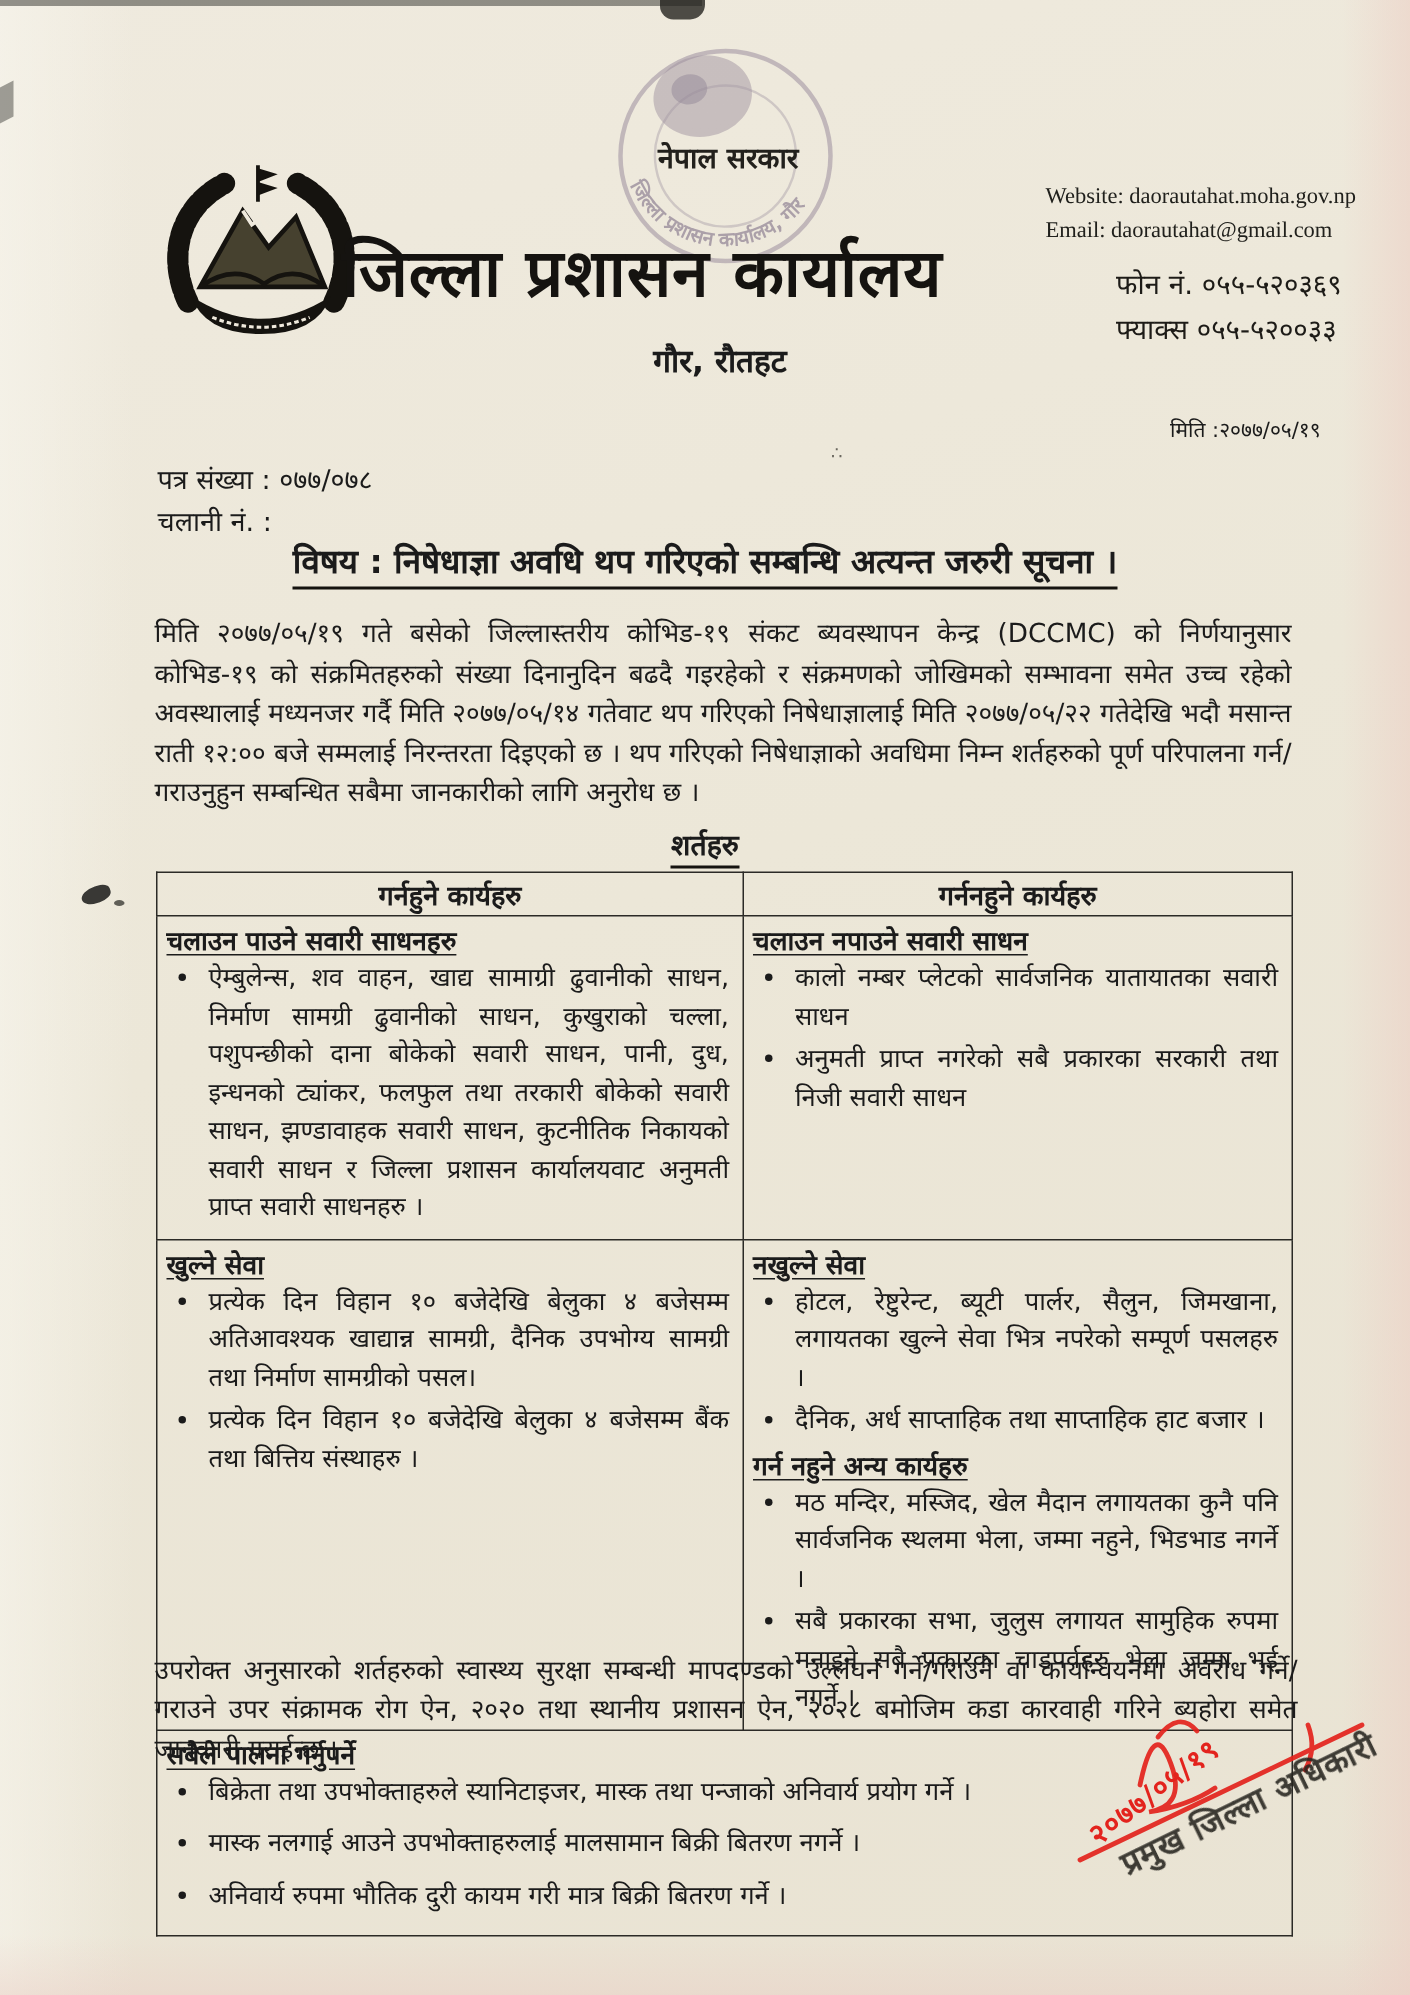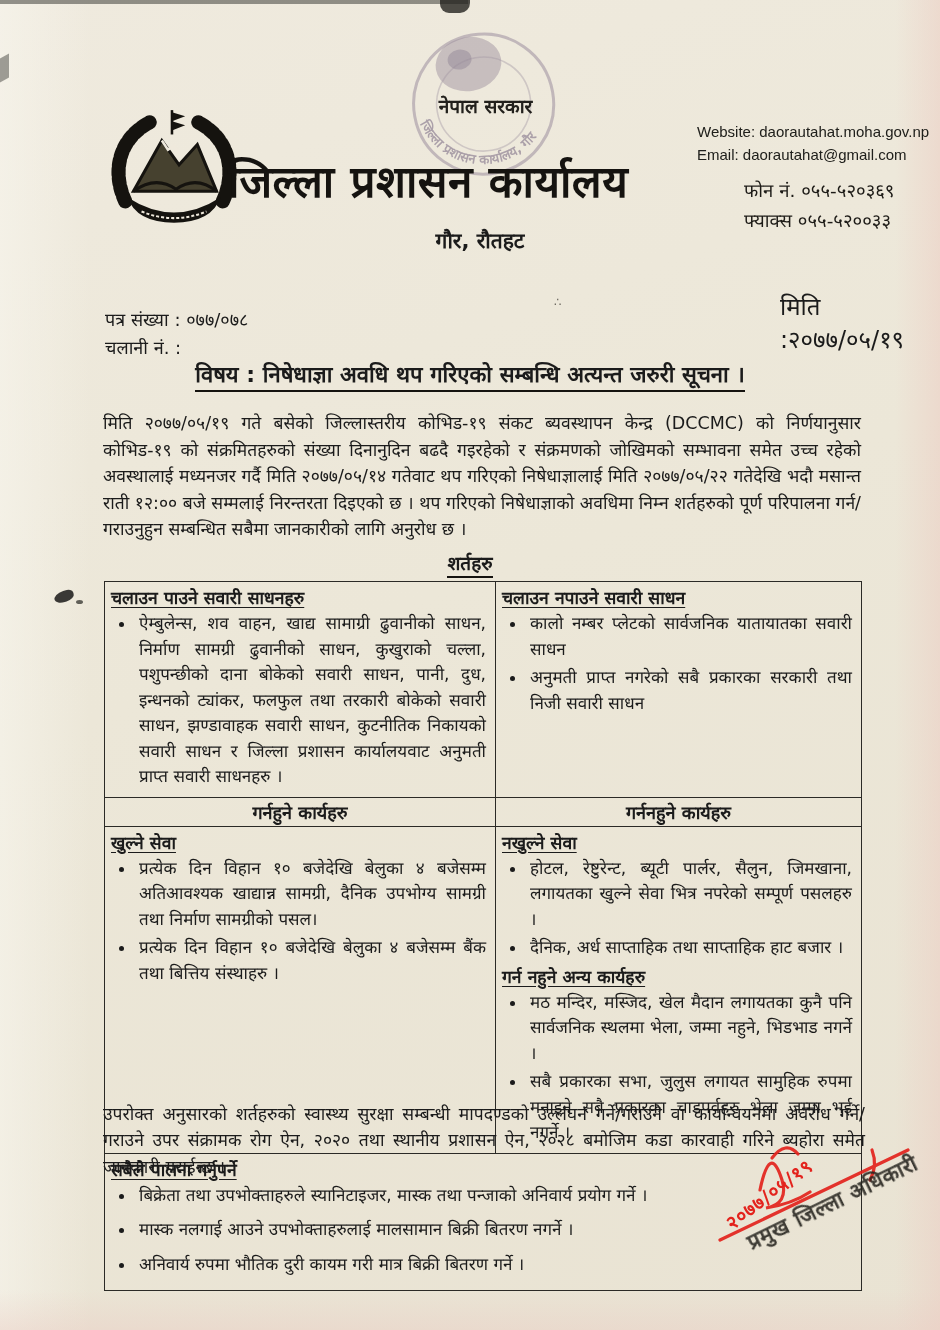--- a/index.html
+++ b/index.html
@@ -25,28 +25,28 @@
   .corner-mark{ left:0; top:56px; width:9px; height:24px; background:#34332e; opacity:.45; transform:skewY(-28deg); }
   .speck-table{ left:54px; top:591px; width:20px; height:11px; background:#191917; border-radius:60% 40% 50% 50%; transform:rotate(-18deg); opacity:.85; }
   .speck-table2{ left:76px; top:600px; width:7px; height:4px; background:#24231f; border-radius:50%; opacity:.7; }
   .dots-mid { left:554px; top:295px; color:#6a675e; font-size:12px; letter-spacing:1px; }
 
   
   .emblem { left:103px; top:102px; width:142px; height:142px; }
   .stamp  { left:388px; top:16px; width:192px; height:182px; opacity:.6; filter:blur(.4px); }
   .govt-lines { left:368px; top:92px; width:235px; text-align:center; font-size:19px; font-weight:600; line-height:1.55; color:#22201c; }
   .office-title { left:228px; top:150px; width:520px; font-size:44px; font-weight:700; letter-spacing:.5px; white-space:nowrap; color:#151310; }
-  .contact-en { left:697px; top:120px; width:235px; font-family:Liberation Sans, sans-serif; font-size:15px; line-height:1.55; color:#20201c; }
+  .contact-en { left:697px; top:120px; width:235px; font-family:Liberation Serif, serif; font-size:15px; line-height:1.55; color:#20201c; }
   .contact-np { left:744px; top:176px; width:200px; font-size:18.5px; line-height:1.6; color:#1d1b17; }
   .location { left:380px; top:226px; width:200px; text-align:center; font-size:21px; font-weight:700; }
 
   
   .letter-no { left:105px; top:307px; font-size:18px; }
   .chalani   { left:105px; top:335px; font-size:18px; }
-  .date      { left:780px; top:289px; font-size:24px; }
+  .date      { left:780px; top:276px; font-size:14px; }
 
   
   .subject { left:0; right:0; top:358px; text-align:center; font-size:22px; font-weight:700; }
   .subject span { border-bottom:2.5px solid #15130f; padding-bottom:3px; }
 
   .body-par { left:103px; top:410px; width:758px; font-size:17.5px; line-height:1.52; text-align:justify; }
 
   .cond-head { left:0; right:0; top:550px; text-align:center; font-size:19px; font-weight:700; }
   .cond-head span { border-bottom:2px solid #15130f; padding-bottom:2px; }
 
@@ -139,37 +139,37 @@
     <span>शर्तहरु</span>
   </div>
 
   <table class="cond">
     <colgroup>
         <col class="c-left">
         <col class="c-right">
       </colgroup>
     <tbody>
         <tr>
+      <th>गर्नहुने कार्यहरु</th>
+      <th>गर्ननहुने कार्यहरु</th>
+    </tr>
+    <tr>
       <td class="cell r1">
         <div class="cell-head">चलाउन पाउने सवारी साधनहरु</div>
         <ul>
           <li>ऐम्बुलेन्स, शव वाहन, खाद्य सामाग्री ढुवानीको साधन, निर्माण सामग्री ढुवानीको साधन, कुखुराको चल्ला, पशुपन्छीको दाना बोकेको सवारी साधन, पानी, दुध, इन्धनको ट्यांकर, फलफुल तथा तरकारी बोकेको सवारी साधन, झण्डावाहक सवारी साधन, कुटनीतिक निकायको सवारी साधन र जिल्ला प्रशासन कार्यालयवाट अनुमती प्राप्त सवारी साधनहरु ।</li>
         </ul>
       </td>
       <td class="cell r1">
         <div class="cell-head">चलाउन नपाउने सवारी साधन</div>
         <ul>
           <li>कालो नम्बर प्लेटको सार्वजनिक यातायातका सवारी साधन</li>
           <li>अनुमती प्राप्त नगरेको सबै प्रकारका सरकारी तथा निजी सवारी साधन</li>
         </ul>
       </td>
-    </tr>
-    <tr>
-      <th>गर्नहुने कार्यहरु</th>
-      <th>गर्ननहुने कार्यहरु</th>
     </tr>
     <tr>
       <td class="cell r2">
         <div class="cell-head">खुल्ने सेवा</div>
         <ul>
           <li>प्रत्येक दिन विहान १० बजेदेखि बेलुका ४ बजेसम्म अतिआवश्यक खाद्यान्न सामग्री, दैनिक उपभोग्य सामग्री तथा निर्माण सामग्रीको पसल।</li>
           <li>प्रत्येक दिन विहान १० बजेदेखि बेलुका ४ बजेसम्म बैंक तथा बित्तिय संस्थाहरु ।</li>
         </ul>
       </td>
       <td class="cell r2">

